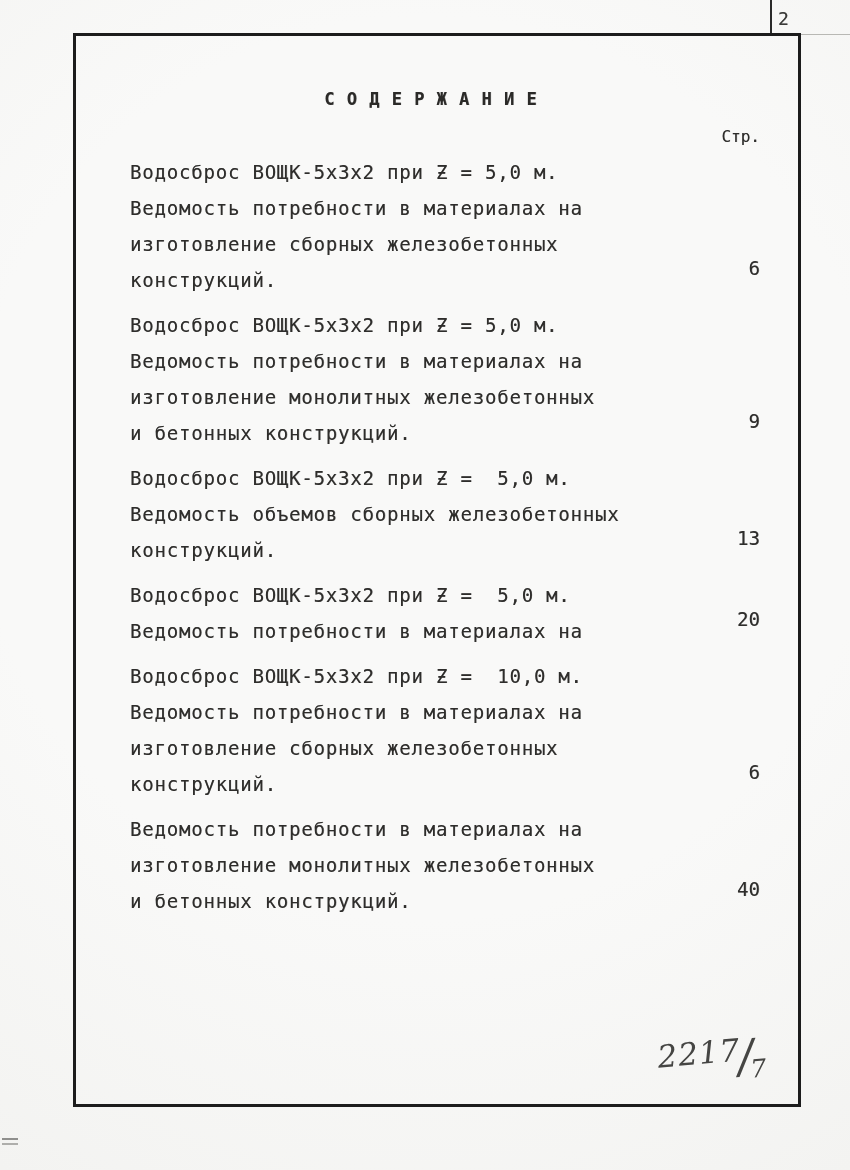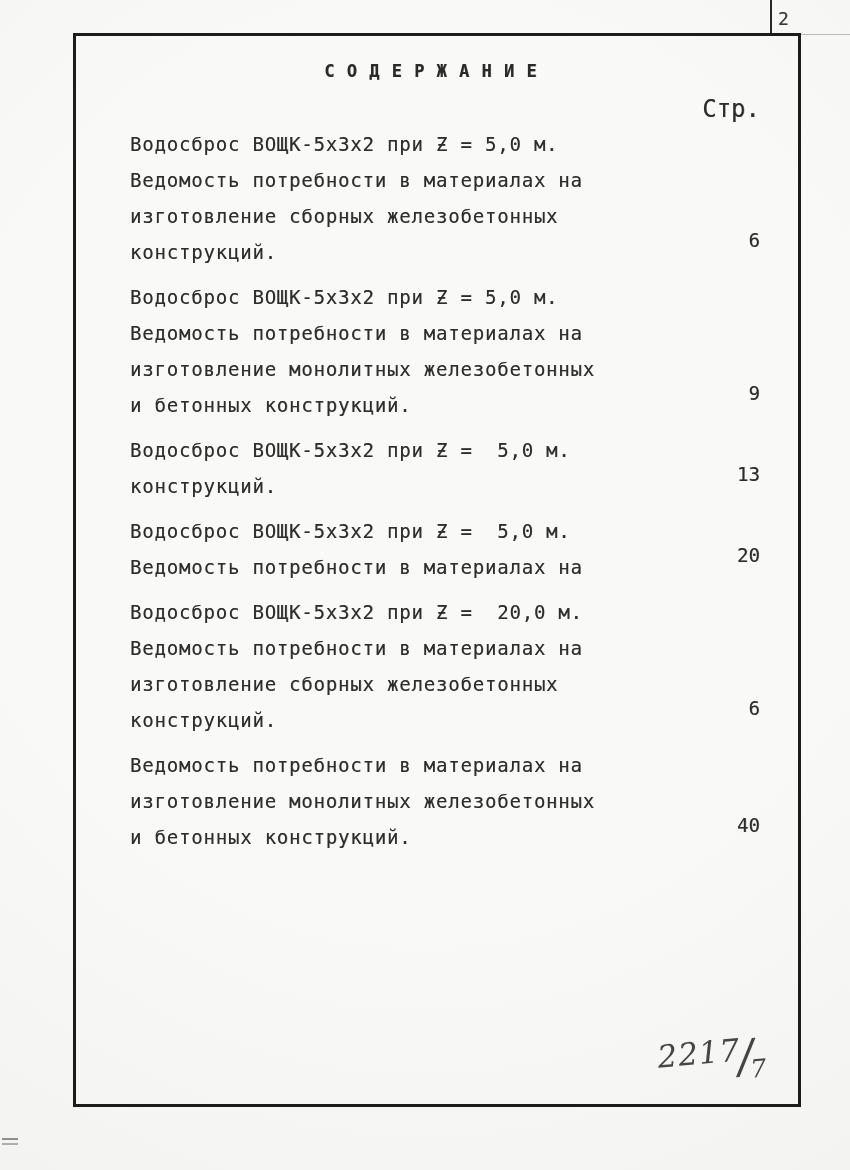--- a/index.html
+++ b/index.html
@@ -30,35 +30,36 @@
 
   
   .frame {
     position: absolute; left: 73px; top: 33px;
     width: 728px; height: 1074px;
     border: 3px solid #1c1c1c;
   }
   .frame-inner {
     position: relative; width: 100%; height: 100%;
     padding: 22px 38px 0 54px;
+    margin-top: 28px;
   }
 
   .toc-title {
     text-align: center;
     transform: translateX(-14px);
     font-size: 17px; font-weight: bold;
     line-height: 26px;
     letter-spacing: 1px;
     color: #2b2a28;
     text-shadow: 0.4px 0.4px 0.6px rgba(45,45,45,0.55);
   }
   .page-col-header {
     margin-top: 12px;
     text-align: right;
-    font-size: 24px; line-height: 26px;
+    font-size: 16px; line-height: 26px;
     text-shadow: 0.3px 0.3px 0.5px rgba(50,50,50,0.5);
   }
 
   .entries { margin-top: 4px; }
   .entry {
     display: flex;
     justify-content: space-between;
     align-items: flex-end;
     margin-bottom: 9px;
   }
@@ -130,34 +131,35 @@
             <div class="entry-line">Водосброс ВОЩК-5х3х2 при Ƶ = 5,0 м.</div>
             <div class="entry-line">Ведомость потребности в материалах на</div>
             <div class="entry-line">изготовление монолитных железобетонных</div>
             <div class="entry-line">и бетонных конструкций.</div>
           </div>
           <div class="entry-page">9</div>
         </div>
         <div class="entry">
           <div class="entry-lines">
             <div class="entry-line">Водосброс ВОЩК-5х3х2 при Ƶ =  5,0 м.</div>
+            <div class="entry-line">Ведомость объемов сборных железобетонных</div>
             <div class="entry-line">конструкций.</div>
           </div>
           <div class="entry-page">13</div>
         </div>
         <div class="entry">
           <div class="entry-lines">
             <div class="entry-line">Водосброс ВОЩК-5х3х2 при Ƶ =  5,0 м.</div>
             <div class="entry-line">Ведомость потребности в материалах на</div>
           </div>
           <div class="entry-page">20</div>
         </div>
         <div class="entry">
           <div class="entry-lines">
-            <div class="entry-line">Водосброс ВОЩК-5х3х2 при Ƶ =  20,0 м.</div>
+            <div class="entry-line">Водосброс ВОЩК-5х3х2 при Ƶ =  10,0 м.</div>
             <div class="entry-line">Ведомость потребности в материалах на</div>
             <div class="entry-line">изготовление сборных железобетонных</div>
             <div class="entry-line">конструкций.</div>
           </div>
           <div class="entry-page">6</div>
         </div>
         <div class="entry">
           <div class="entry-lines">
             <div class="entry-line">Ведомость потребности в материалах на</div>
             <div class="entry-line">изготовление монолитных железобетонных</div>

